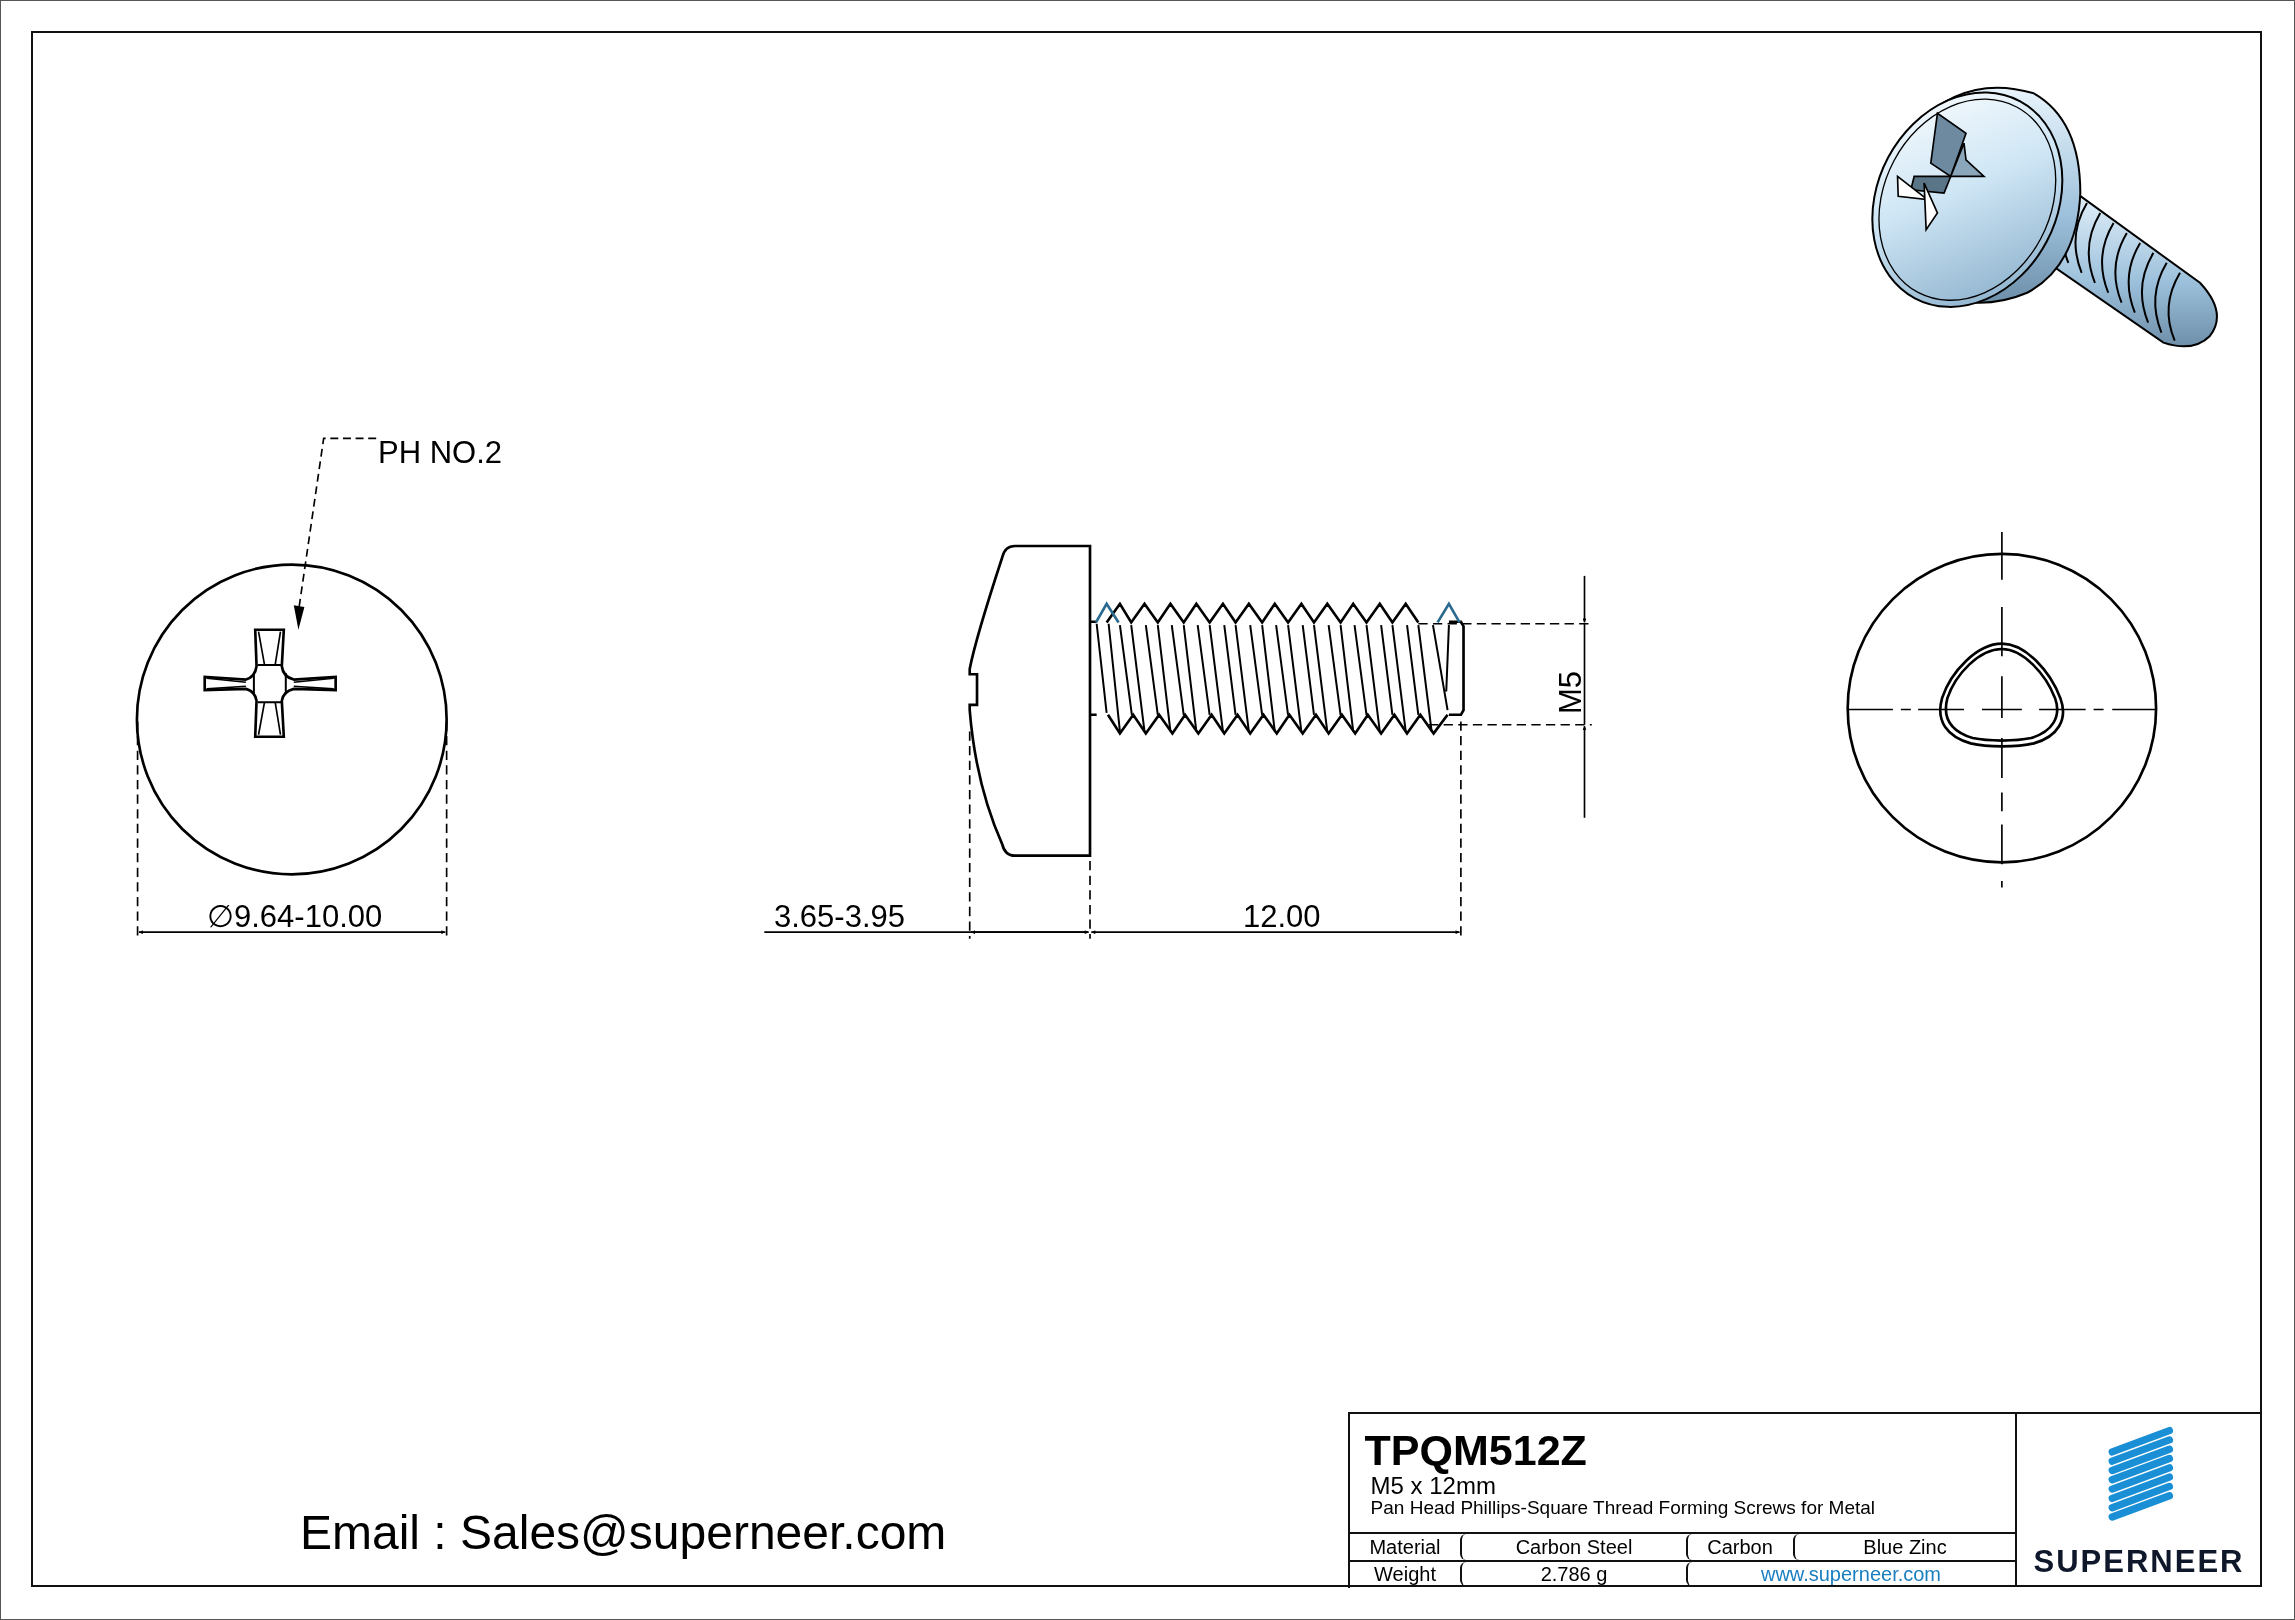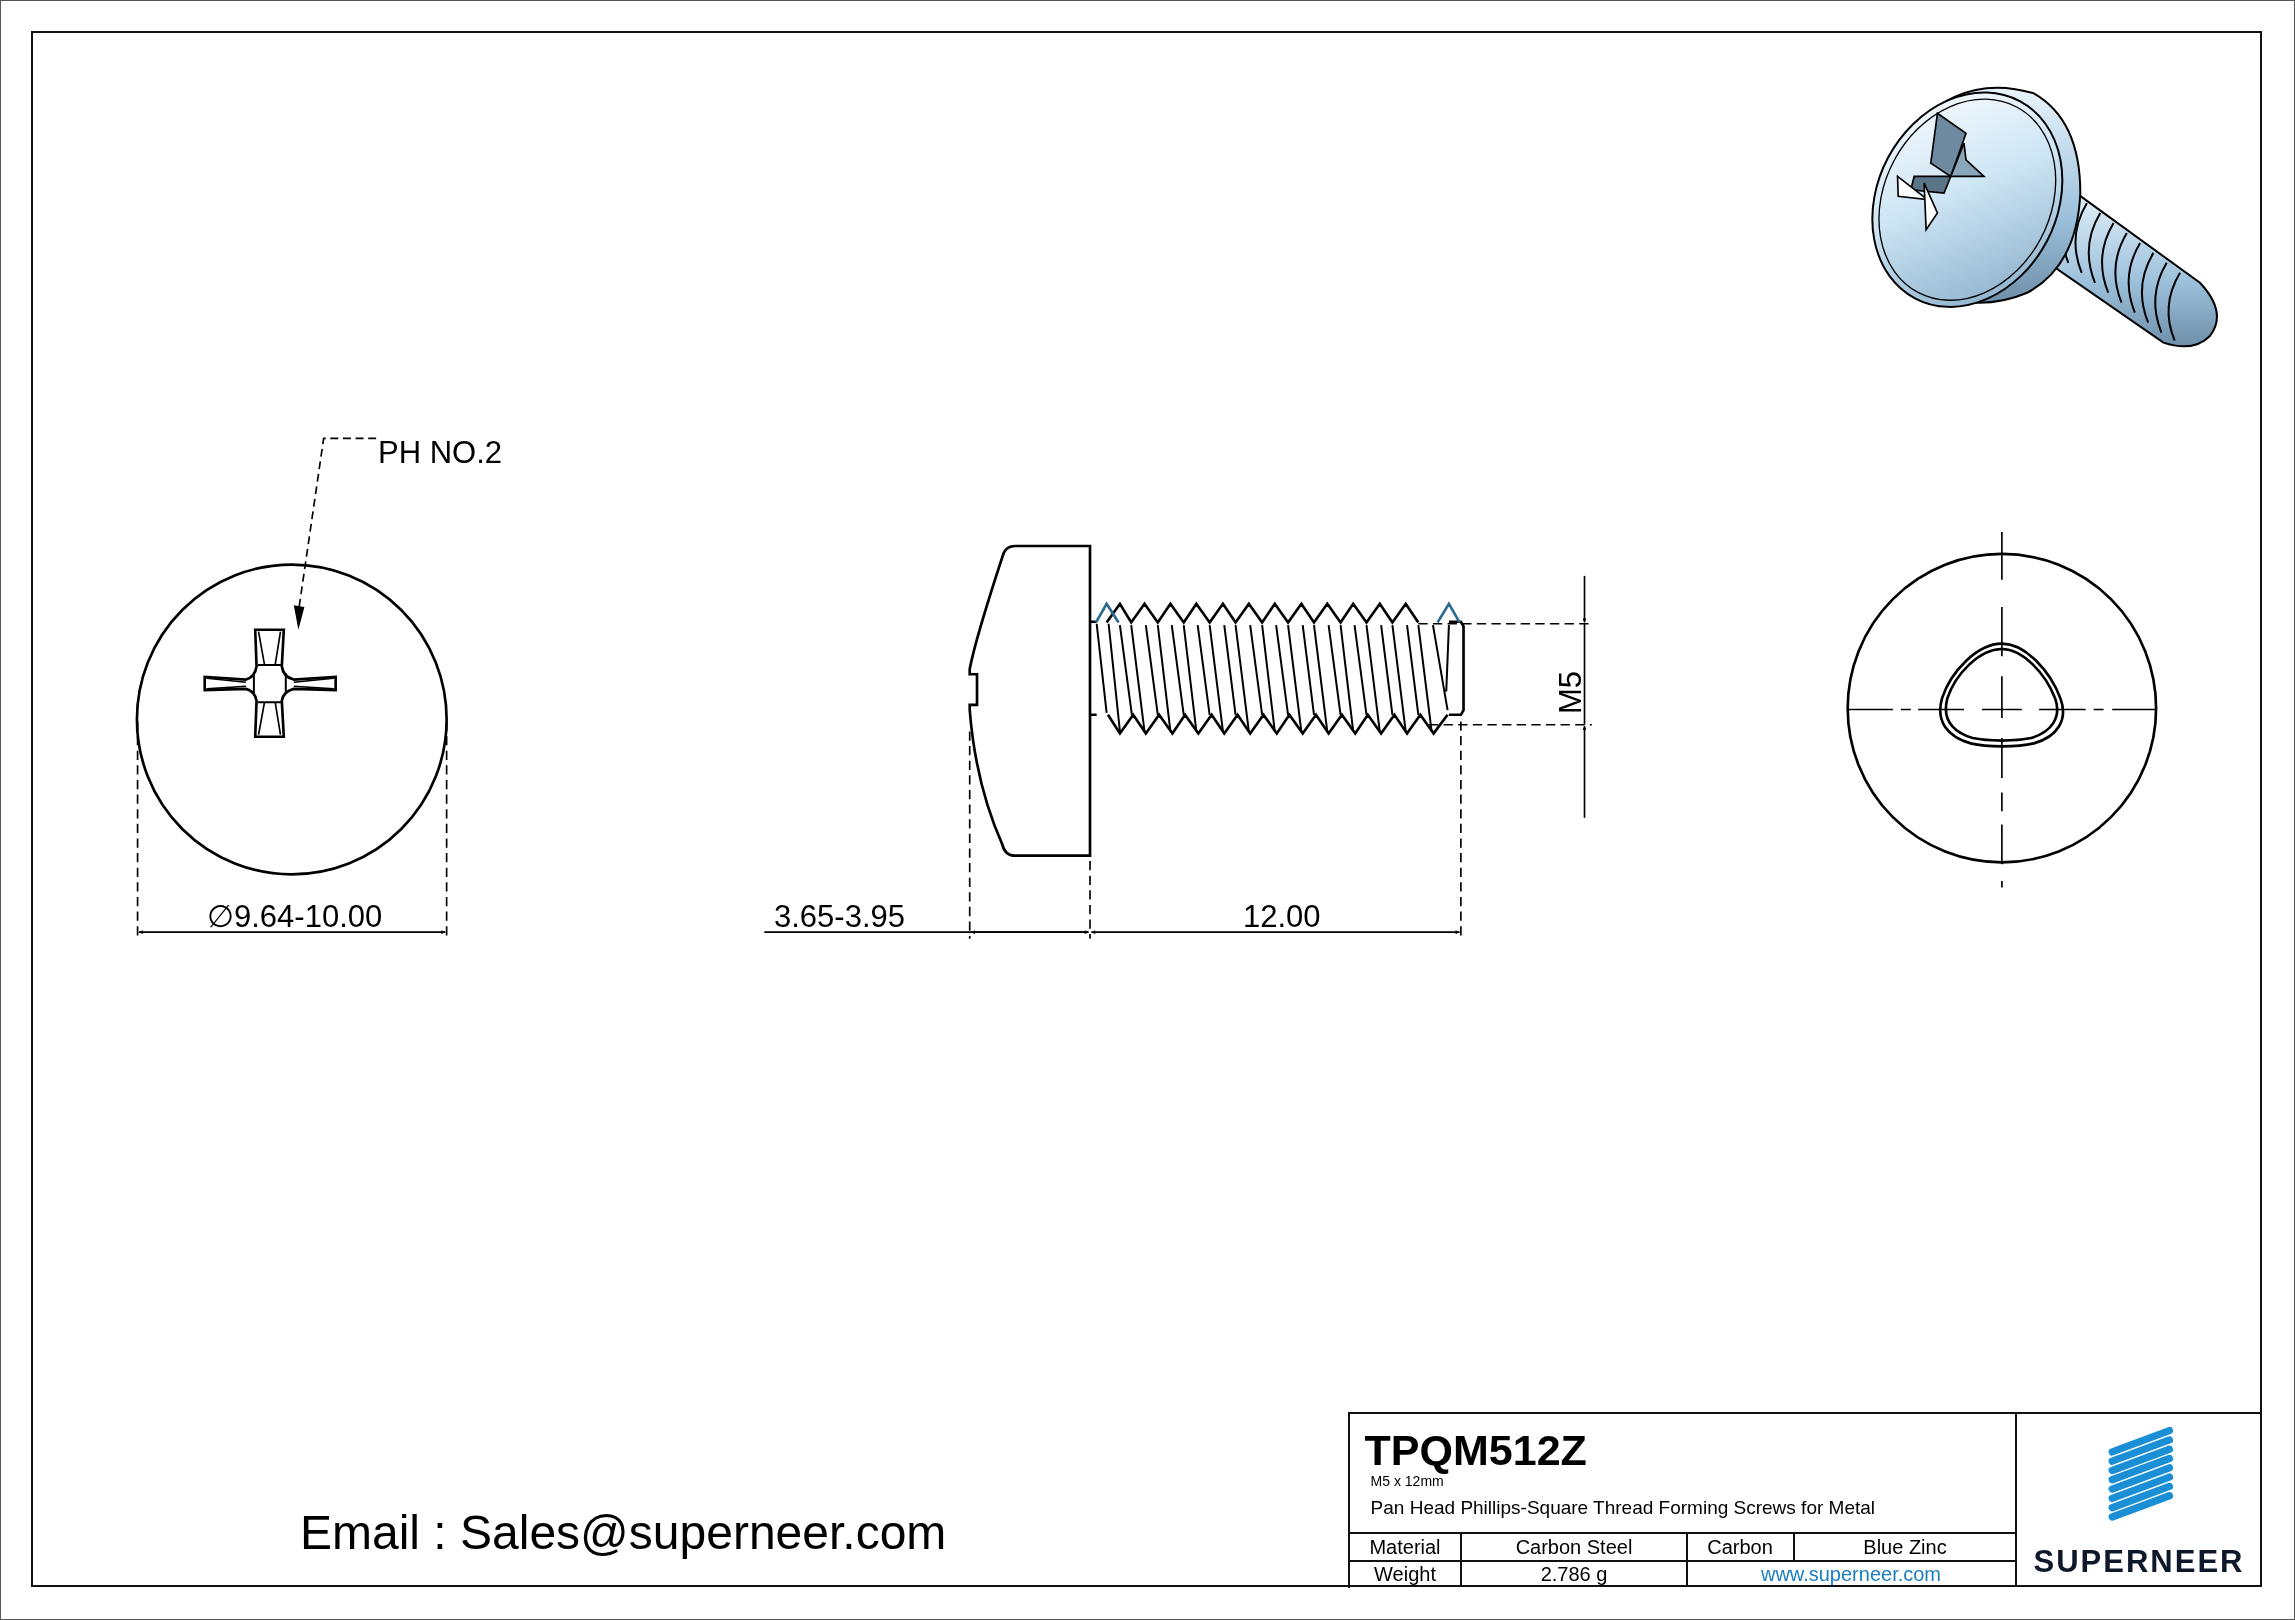--- a/index.html
+++ b/index.html
@@ -7,28 +7,28 @@
   .outer-frame { position: absolute; left: 0; top: 0; width: 2293px; height: 1618px; border: 1.3px solid #555; }
   .inner-frame { position: absolute; left: 31px; top: 31px; width: 2231px; height: 1556px; border: 2.7px solid #111; box-sizing: border-box; }
   svg.drawing { position: absolute; left: 0; top: 0; }
   .dim-text { position: absolute; font-size: 31px; line-height: 1; white-space: nowrap; }
   .email { position: absolute; left: 300px; top: 1509px; font-size: 48px; line-height: 1; white-space: nowrap; }
 
   
   .title-block { position: absolute; left: 1348px; top: 1412px; width: 914px; height: 176px; border-top: 2.7px solid #111; border-left: 2.7px solid #111; box-sizing: border-box; }
   .tb-left { position: absolute; left: 0; top: 0; width: 667px; height: 173px; border-right: 2.7px solid #111; box-sizing: border-box; }
   .tb-part { position: absolute; left: 14.6px; top: 14.6px; font-size: 43px; font-weight: bold; line-height: 1; }
-  .tb-size { position: absolute; left: 20.6px; top: 60px; font-size: 14px; line-height: 1; }
+  .tb-size { position: absolute; left: 20.6px; top: 60px; font-size: 24px; line-height: 1; }
   .tb-desc { position: absolute; left: 20.6px; top: 84px; font-size: 19px; line-height: 1; white-space: nowrap; }
   .tb-grid { position: absolute; left: 0; top: 118px; width: 665px; height: 43px; border-top: 2.7px solid #111; box-sizing: border-box; }
   .tb-row { position: absolute; left: 0; width: 665px; height: 26.6px; }
   .tb-row.r1 { top: 0; border-bottom: 2px solid #111; height: 28px; box-sizing: border-box; }
   .tb-row.r2 { top: 28px; height: 24px; }
   .tb-cell { position: absolute; top: 0; height: 100%; display: flex; align-items: center; justify-content: center; font-size: 20px; box-sizing: border-box; }
-  .tb-cell.bl { border-left: 2px solid #111; }
+  .tb-cell.bl { border-left: 2px solid #111; border-radius: 6px; }
   .tb-right { position: absolute; left: 667px; top: 0; width: 244px; height: 173px; }
   .brand-name { position: absolute; left: 0; width: 100%; top: 132px; text-align: center; font-size: 31px; font-weight: bold; letter-spacing: 2px; line-height: 1; }
 </style>
 </head>
 <body>
 
 <div class="outer-frame"></div>
 <div class="inner-frame"></div>
 
 <svg class="drawing" width="2295" height="1621" viewBox="0 0 3453 2438">

